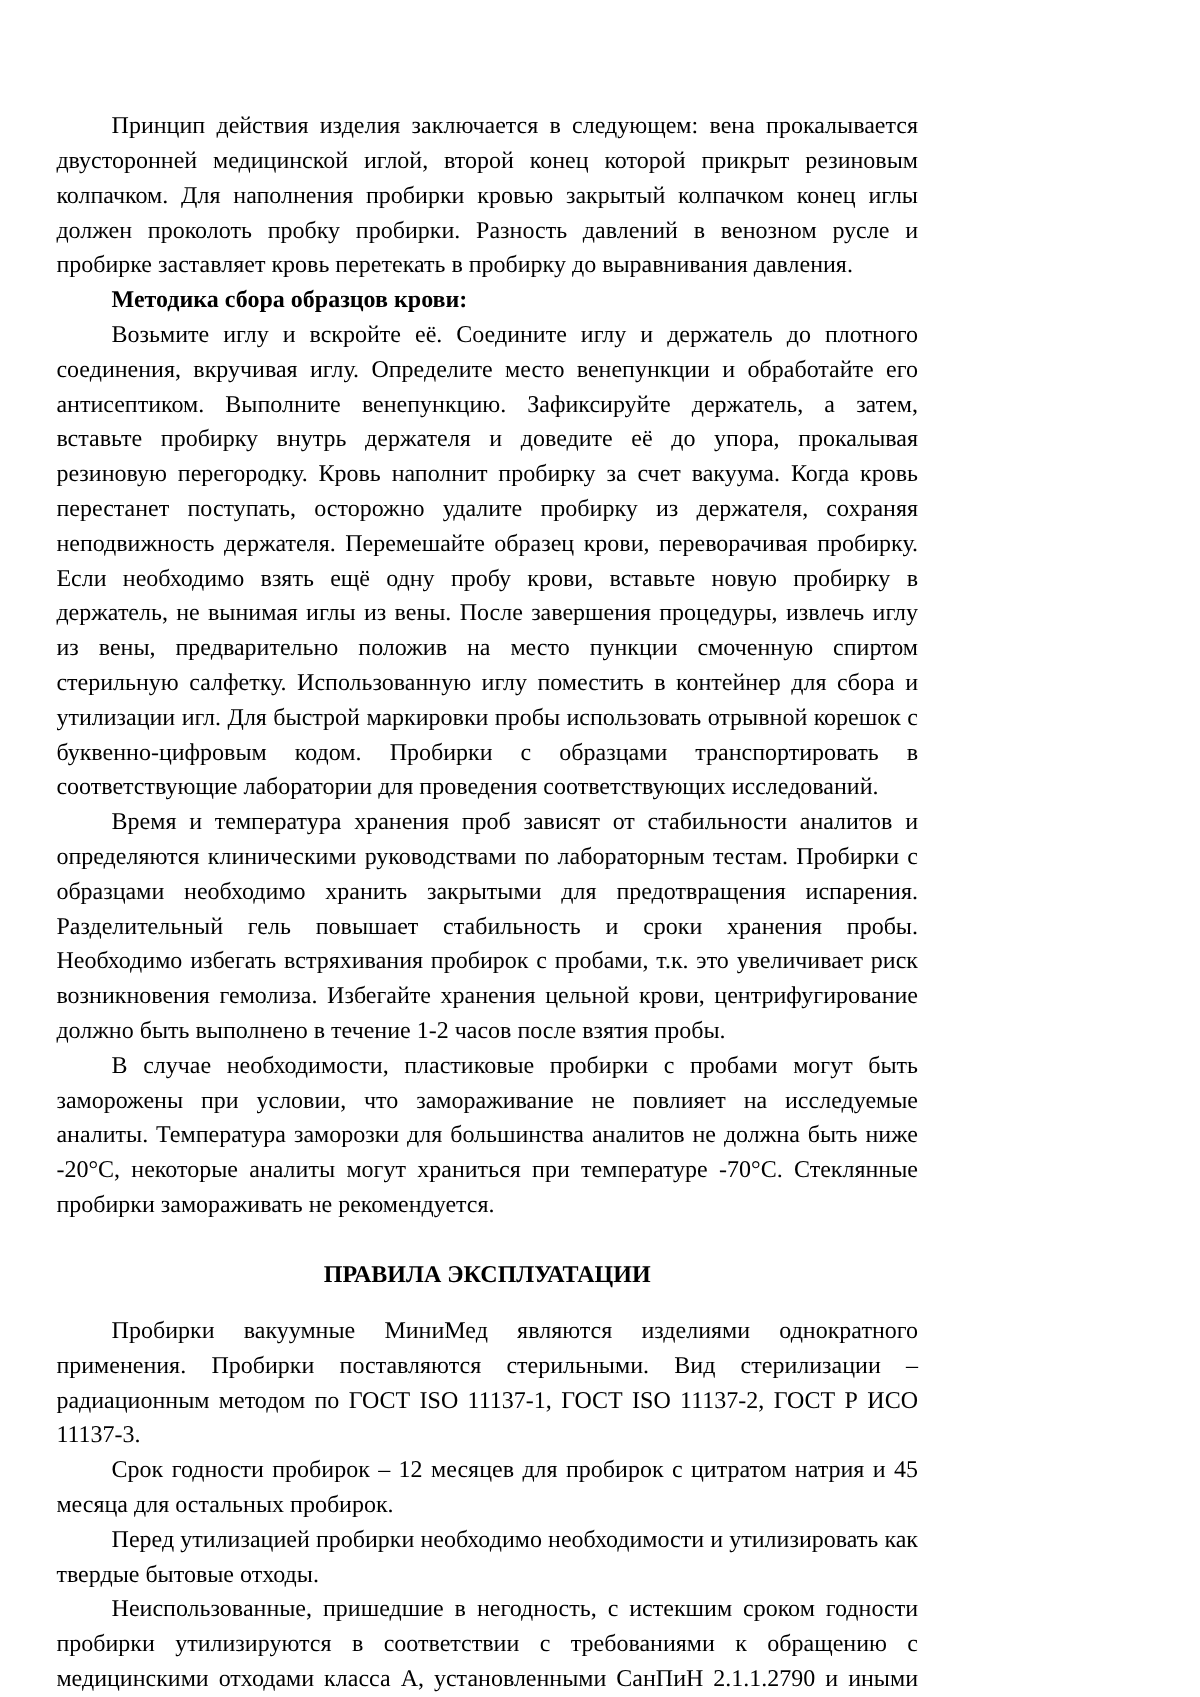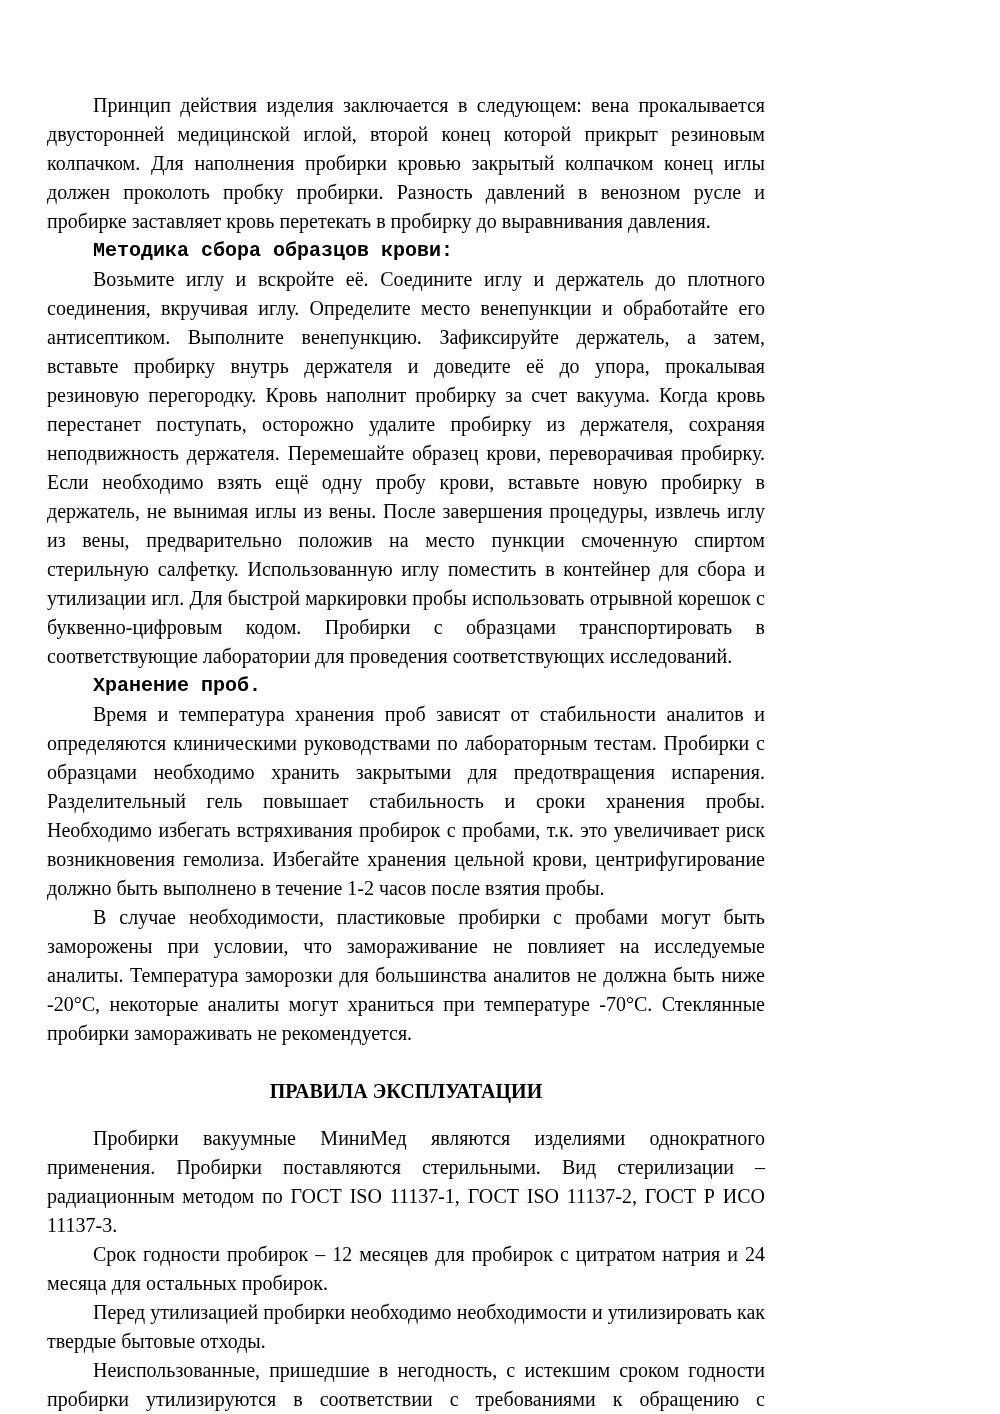--- a/index.html
+++ b/index.html
@@ -25,45 +25,43 @@
     text-align: justify;
     text-indent: 46px;
   }
   .subheading {
     margin: 0;
     font-size: 20px;
     line-height: 29px;
     font-weight: bold;
     text-align: left;
     text-indent: 46px;
-    font-family: Liberation Mono, monospace;
   }
   .center-heading {
     margin: 18px;
     font-size: 20px;
     line-height: 29px;
     font-weight: bold;
     text-align: center;
     text-indent: 0;
   }
   .gap-top {
     margin-top: 29px;
   }
 </style>
 </head>
 <body>
 
 <div class="page">
   <p class="para">Принцип действия изделия заключается в следующем: вена прокалывается двусторонней медицинской иглой, второй конец которой прикрыт резиновым колпачком. Для наполнения пробирки кровью закрытый колпачком конец иглы должен проколоть пробку пробирки. Разность давлений в венозном русле и пробирке заставляет кровь перетекать в пробирку до выравнивания давления.</p>
   <p class="subheading">Методика сбора образцов крови:</p>
   <p class="para">Возьмите иглу и вскройте её. Соедините иглу и держатель до плотного соединения, вкручивая иглу. Определите место венепункции и обработайте его антисептиком. Выполните венепункцию. Зафиксируйте держатель, а затем, вставьте пробирку внутрь держателя и доведите её до упора, прокалывая резиновую перегородку. Кровь наполнит пробирку за счет вакуума. Когда кровь перестанет поступать, осторожно удалите пробирку из держателя, сохраняя неподвижность держателя. Перемешайте образец крови, переворачивая пробирку. Если необходимо взять ещё одну пробу крови, вставьте новую пробирку в держатель, не вынимая иглы из вены. После завершения процедуры, извлечь иглу из вены, предварительно положив на место пункции смоченную спиртом стерильную салфетку. Использованную иглу поместить в контейнер для сбора и утилизации игл. Для быстрой маркировки пробы использовать отрывной корешок с буквенно-цифровым кодом. Пробирки с образцами транспортировать в соответствующие лаборатории для проведения соответствующих исследований.</p>
-  <p class="subheading">Хранение проб.</p>
   <p class="para">Время и температура хранения проб зависят от стабильности аналитов и определяются клиническими руководствами по лабораторным тестам. Пробирки с образцами необходимо хранить закрытыми для предотвращения испарения. Разделительный гель повышает стабильность и сроки хранения пробы. Необходимо избегать встряхивания пробирок с пробами, т.к. это увеличивает риск возникновения гемолиза. Избегайте хранения цельной крови, центрифугирование должно быть выполнено в течение 1-2 часов после взятия пробы.</p>
   <p class="para">В случае необходимости, пластиковые пробирки с пробами могут быть заморожены при условии, что замораживание не повлияет на исследуемые аналиты. Температура заморозки для большинства аналитов не должна быть ниже -20°С, некоторые аналиты могут храниться при температуре -70°С. Стеклянные пробирки замораживать не рекомендуется.</p>
   <p class="center-heading gap-top">ПРАВИЛА ЭКСПЛУАТАЦИИ</p>
   <p class="para">Пробирки вакуумные МиниМед являются изделиями однократного применения. Пробирки поставляются стерильными. Вид стерилизации – радиационным методом по ГОСТ ISO 11137-1, ГОСТ ISO 11137-2, ГОСТ Р ИСО 11137-3.</p>
-  <p class="para">Срок годности пробирок – 12 месяцев для пробирок с цитратом натрия и 24 месяца для остальных пробирок.</p>
+  <p class="para">Срок годности пробирок – 12 месяцев для пробирок с цитратом натрия и 45 месяца для остальных пробирок.</p>
   <p class="para">Перед утилизацией пробирки необходимо необходимости и утилизировать как твердые бытовые отходы.</p>
   <p class="para">Неиспользованные, пришедшие в негодность, с истекшим сроком годности пробирки утилизируются в соответствии с требованиями к обращению с медицинскими отходами класса А, установленными СанПиН 2.1.1.2790 и иными нормативно-правовыми актами Российской Федерации.</p>
   <p class="center-heading">ТРЕБОВАНИЯ ЭКСПЛУАТАЦИИ</p>
   <p class="para">При эксплуатации изделия не должны подвергаться резким ударам.</p>
 
 </div>
 
 </body></html>

